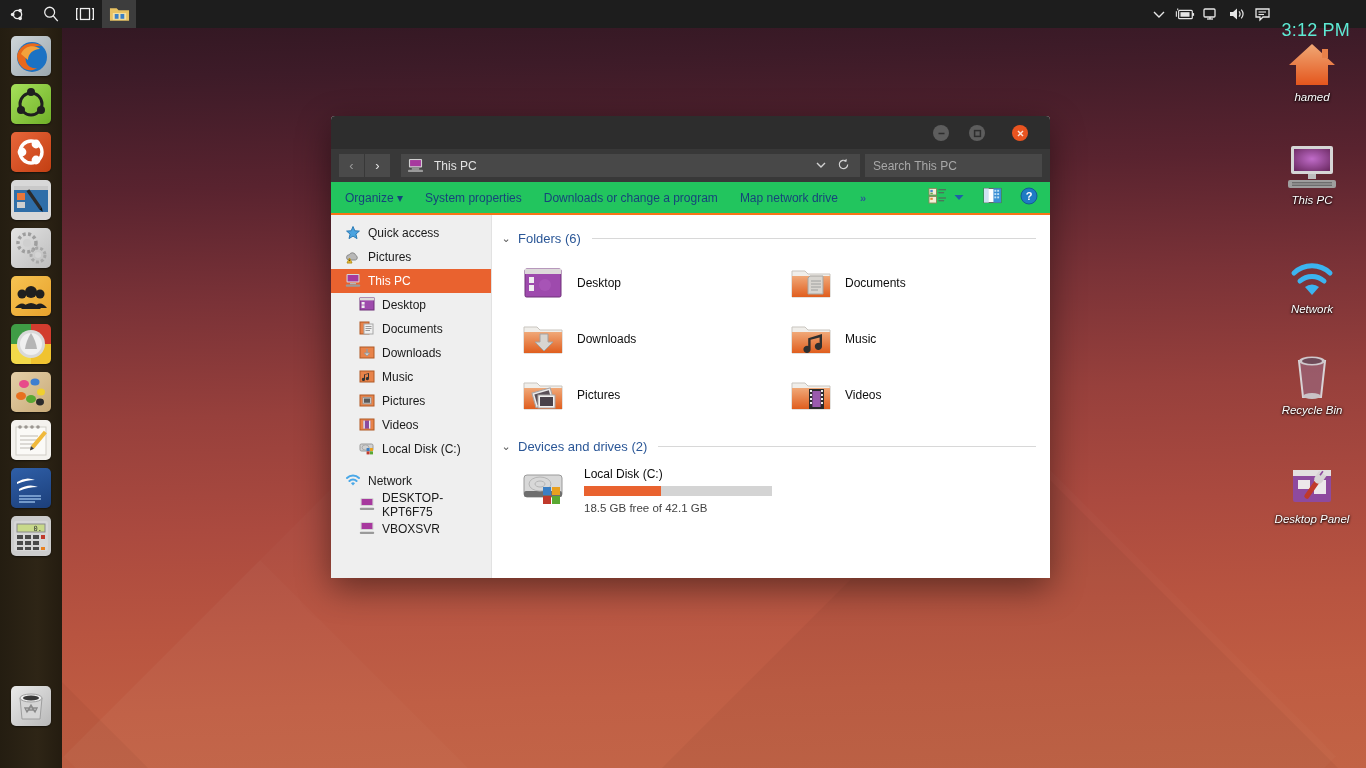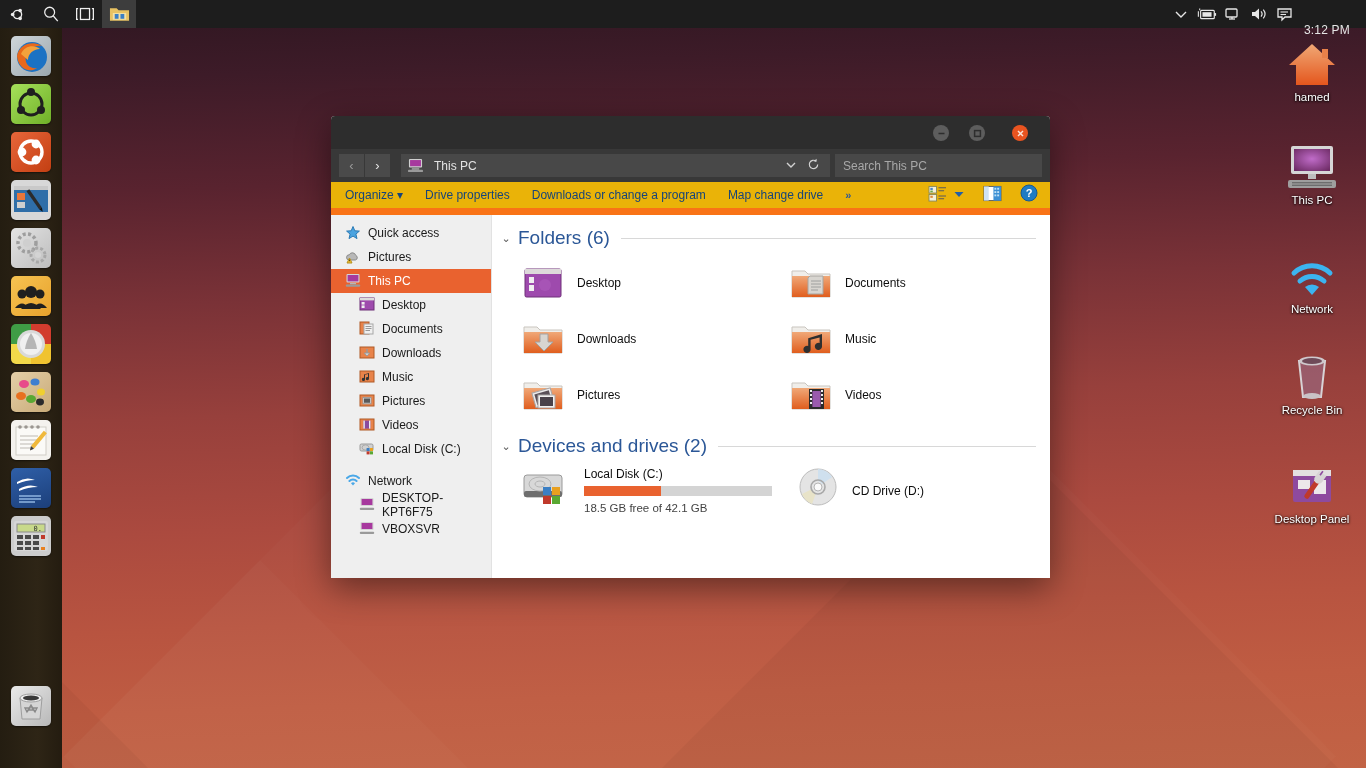--- a/index.html
+++ b/index.html
@@ -39,21 +39,21 @@
     display:flex; align-items:center;
   }
   .tb-btn {
     width:34px; height:28px; display:flex; align-items:center; justify-content:center;
   }
   .tb-btn.active { background:#3d3d3d; }
   .tb-right {
     margin-left:auto; display:flex; align-items:center; height:28px; padding-right:8px;
   }
   .tray-ico { width:26px; height:28px; display:flex; align-items:center; justify-content:center; }
-  #clock { color:#e5e5e5; font-size:12px; padding:0 8px 0 6px; letter-spacing:.2px;margin-top:32px; }
+  #clock { color:#5eead4; font-size:18px; padding:0 8px 0 6px; letter-spacing:.2px;margin-top:32px; }
 
   
   #dock {
     position:absolute; left:0; top:28px; width:62px; height:740px;
     background:#2a2113; z-index:55;
     background-image:linear-gradient(90deg,#241d11 0%,#2e2516 60%,#241c10 100%);
   }
   .dock-item {
     width:62px; height:48px; display:flex; align-items:center; justify-content:center;
     position:relative;
@@ -64,20 +64,21 @@
   }
 
   
   .dicon {
     position:absolute; width:90px; text-align:center; z-index:5;
   }
   .dicon .glyph { height:52px; display:flex; align-items:flex-end; justify-content:center; }
   .dicon .lbl {
     color:#fff; font-size:11.5px; line-height:13px; margin-top:3px;
     text-shadow:0 1px 2px rgba(0,0,0,.9), 0 0 3px rgba(0,0,0,.8);
+    font-style:italic;
   }
 
   
   #win {
     position:absolute; left:331px; top:116px; width:719px; height:462px;
     z-index:40; box-shadow:0 10px 34px rgba(0,0,0,.45);
     background:#fff; border-radius:4px 4px 0 0; overflow:hidden;
   }
   #titlebar {
     height:33px; background:#2d2d2d; position:relative;
@@ -98,27 +99,27 @@
     justify-content:center; color:#9a9a9a; font-size:13px;
   }
   .navbtn.fwd { color:#e6e6e6; margin-left:1px; }
   .crumbbar {
     flex:1; height:23px; background:#484848; margin-left:11px; display:flex;
     align-items:center; padding:0 6px; position:relative;
   }
   .crumb-txt { color:#e3e3e3; font-size:12px; margin-left:10px; }
   .crumb-ctrls { margin-left:auto; display:flex; align-items:center; gap:10px; padding-right:4px; }
   .searchbox {
-    width:207px; height:23px; background:#484848; margin-left:5px;
+    width:177px; height:23px; background:#484848; margin-left:5px;
     display:flex; align-items:center; padding:0 8px;
   }
   .searchbox span { color:#a8a8a8; font-size:12px; }
 
   #cmdbar {
-    height:33px; background:#eab308; border-bottom:7px solid #f97316;
+    height:33px; background:#22c55e; border-bottom:2px solid #f97316;
     display:flex; align-items:center; padding:0 10px;
   }
   .cmd { font-size:12px; color:#16447a; padding:0 11px; white-space:nowrap; }
   .cmd.first { padding-left:4px; }
   .cmd-right { margin-left:auto; display:flex; align-items:center; gap:6px; padding-right:2px; }
 
   #body { display:flex; height:396px; }
   #sidebar {
     width:160px; background:#efefef; padding-top:6px; overflow:hidden;
   }
@@ -130,21 +131,21 @@
   .sb.sel { background:#e9622f; color:#fff; }
   .sb .ico { width:16px; height:16px; flex:none; position:relative; }
   .sb-gap { height:8px; }
 
   #content {
     flex:1; background:#fff; border-left:1px solid #e2e2e2; padding:12px 14px 0 8px;
     position:relative;
   }
   .grouphdr { display:flex; align-items:center; gap:6px; height:22px; margin-bottom:6px; }
   .chev { color:#5a5a5a; font-size:11px; width:12px; text-align:center; }
-  .grouphdr .t { font-size:19px; color:#2b5797; white-space:nowrap; }
+  .grouphdr .t { font-size:13px; color:#2b5797; white-space:nowrap; }
   .grouphdr .rule { flex:1; height:1px; background:#d8d8d8; margin-left:5px; }
 
   .grid { display:flex; flex-wrap:wrap; }
   .tile {
     width:50%; height:56px; display:flex; align-items:center; gap:13px; padding-left:22px;
   }
   .tile .label { font-size:12px; color:#0d0d0d; }
   .folder-ico { width:42px; height:36px; position:relative; flex:none; }
 
   .drive-tile { width:50%; display:flex; gap:14px; padding:4px 0 0 22px; }
@@ -534,23 +535,23 @@
       </div>
     </div>
 
     <div class="searchbox">
       <span>Search This PC</span>
     </div>
   </div>
 
   <div id="cmdbar">
     <div class="cmd first">Organize ▾</div>
-    <div class="cmd">Drive properties</div>
+    <div class="cmd">System properties</div>
     <div class="cmd">Downloads or change a program</div>
-    <div class="cmd">Map change drive</div>
+    <div class="cmd">Map network drive</div>
     <div class="cmd" style="color:#2b5797; font-weight:bold; font-size:11px;">»</div>
 
     <div class="cmd-right">
       <span>
         <svg width="19" height="17" viewBox="0 0 20 18">
           <rect x="1" y="1.5" width="8" height="7" fill="#f4f0d8" stroke="#8a8a5a"></rect>
           <rect x="2.4" y="3" width="2.6" height="2.4" fill="#4a86c8"></rect>
           <rect x="2.4" y="6" width="2.6" height="1.6" fill="#6aa84a"></rect>
           <g stroke="#5a5a5a" stroke-width="1.1">
             <line x1="11" y1="3" x2="19" y2="3"></line>
@@ -912,29 +913,17 @@
           </div>
           <div style="flex:1">
             <div class="drive-name">Local Disk (C:)</div>
             <div class="bar-track">
               <div class="bar-fill" id="diskfill" style="width: 41%; background: rgb(233, 98, 47);"></div>
             </div>
             <div class="drive-free">18.5 GB free of 42.1 GB</div>
           </div>
         </div>
 
-        <div class="drive-tile" style="padding-left:30px">
-          <div style="flex:none;">
-            <svg width="40" height="40" viewBox="0 0 40 40">
-              <circle cx="20" cy="20" r="18" fill="#e4e4e4" stroke="#bdbdbd"></circle>
-              <path d="M20 2 A18 18 0 0 1 34 10 L24 17 A7 7 0 0 0 20 14Z" fill="#cfe0ee"></path>
-              <path d="M4 27 A18 18 0 0 0 14 37 L18 26 A7 7 0 0 1 14 22Z" fill="#e8e3c8"></path>
-              <circle cx="20" cy="20" r="7" fill="none" stroke="#a8a8a8" stroke-width="1.6"></circle>
-              <circle cx="20" cy="20" r="4" fill="#fafafa" stroke="#b5b5b5"></circle>
-            </svg>
-          </div>
-          <span class="cd-name">CD Drive (D:)</span>
-        </div>
       </div>
 
     </div>
   </div>
 </div>
 
 </body></html>

